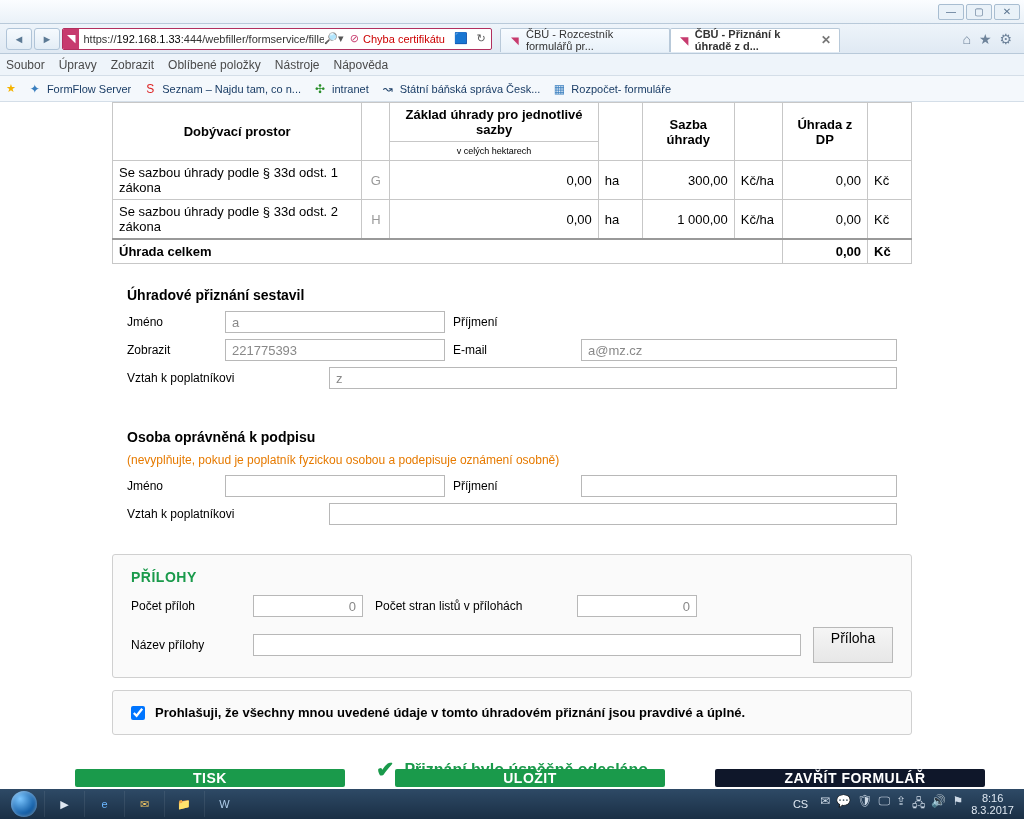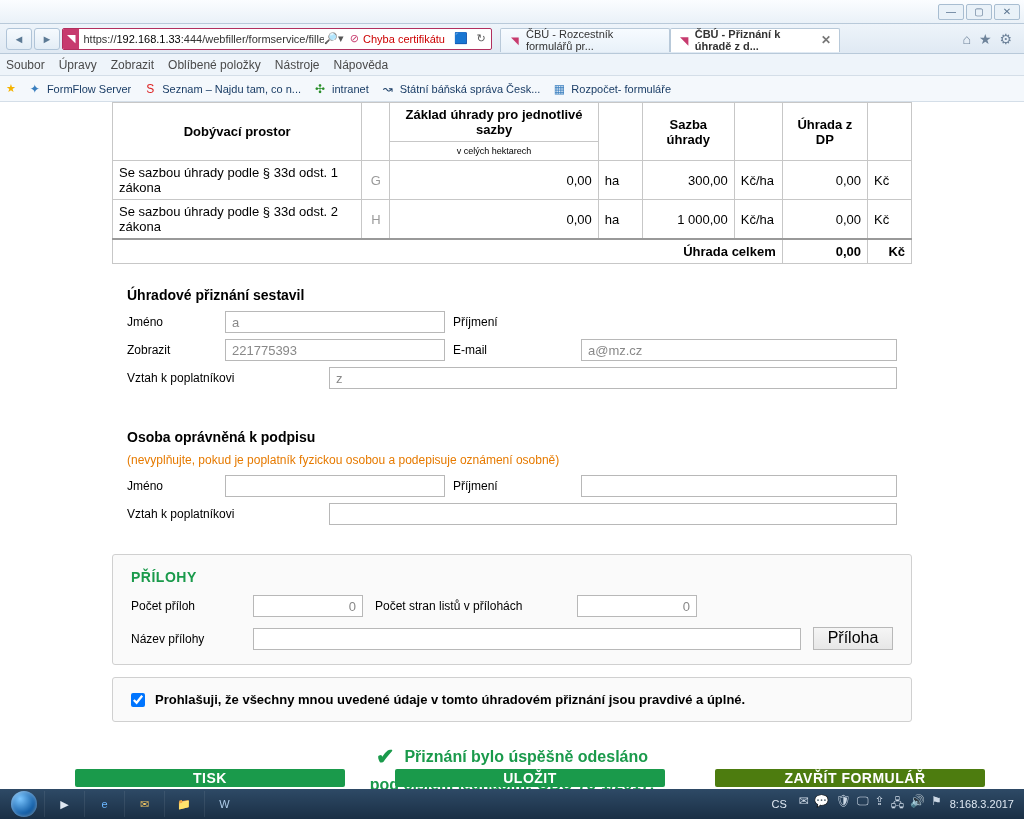--- a/index.html
+++ b/index.html
@@ -40,62 +40,62 @@
 .centercol { width: 800px; margin: 0 auto; }
 
 
 table.calc { width: 100%; border-collapse: collapse; font-size: 13px; }
 table.calc th, table.calc td { border:1px solid #c7c7c7; padding: 4px 6px; }
 table.calc th { font-weight: bold; text-align:center; background:#fff; }
 table.calc th.sub{font-size:9px;font-weight:normal;border-top:none;}
 table.calc td.rcode{color:#9a9a9a;text-align:center;width:28px;}
 table.calc td.num{text-align:right;}
 table.calc td.unit{width:44px;}
-table.calc tr.total td{font-weight:bold;border-top:2px solid #999;text-align:right;}
+table.calc tr.total td{font-weight:bold;border-top:2px solid #999;}
 
 
 .sect{ border:1px solid transparent; padding:10px 14px; margin-top:12px; }
 .sect.boxed{ border:1px solid #d0d0d0; border-radius:3px; background:#fafafa; padding:14px 18px;}
 .sect h3{font-size:14px;font-weight:bold;margin-bottom:8px;}
 .orangewarn{color:#e67a00;font-size:12px;margin-bottom:8px;}
 .frowgrid{display:grid;grid-template-columns:90px 220px 120px 1fr;gap:0 8px;align-items:center;margin:6px 0;}
 .input{height:22px;border:1px solid #b8b8b8;background:#fff;padding:0 6px;font-size:13px;color:#888;}
 .input.wide{width:100%;}
 .vztahgrid{display:grid;grid-template-columns:190px 1fr;gap:0 12px;align-items:center;margin:6px 0;}
 
 
 .attlabel{color:#1a9a4b;font-weight:bold;font-size:14px;letter-spacing:.5px;}
 .attgrid{display:grid;grid-template-columns:110px 110px 190px 120px 1fr;gap:8px 12px;align-items:center;margin-top:10px;}
 .attgrid .input{text-align:right;}
 .attrow2{display:grid;grid-template-columns:110px 1fr 80px;gap:0 12px;align-items:center;margin-top:10px;}
-.btnmini{height:23px;border:1px solid #b8b8b8;background:linear-gradient(#f5f5f5,#e7e7e7);font-size:16px;text-align:center;line-height:20px;}
+.btnmini{height:36px;border:1px solid #b8b8b8;background:linear-gradient(#f5f5f5,#e7e7e7);font-size:14px;text-align:center;line-height:20px;}
 
 
 .declbox{display:flex;align-items:center;gap:10px;}
 .declbox input[type=checkbox]{width:14px;height:14px;}
 
 
 .success{ text-align:center; color:#1a9a4b; font-weight:bold; font-size:16px; margin-top:22px;}
 .success .row1{display:flex;align-items:center;justify-content:center;gap:10px;}
 .success .check{color:#1a9a4b;font-size:22px;}
 .success .row2{margin-top:6px;}
 
 
 .btnbar{position:absolute;bottom:2px;left:0;right:0;display:flex;gap:14px;justify-content:center;padding:0 18px;}
 .bigbtn{flex:1;max-width:270px;height:18px;color:#fff;font-size:14px;font-weight:bold;display:flex;align-items:center;justify-content:center;letter-spacing:.5px;border-radius:2px;margin-left:36px;}
 .bigbtn.green{background:#1a9a4b;}
-.bigbtn.red{background:#4d7c0f;padding-left:10px;}
+.bigbtn.red{background:#0f172a;padding-left:10px;}
 
 
 .taskbar{position:fixed;bottom:0;left:0;right:0;height:30px;background:linear-gradient(#2e4a66,#1a2f45);display:flex;align-items:center;padding:0 4px;color:#dfe8f2;font-size:11px;}
 .startorb{width:40px;height:30px;display:flex;align-items:center;justify-content:center;}
 .startorb .orb{width:26px;height:26px;border-radius:50%;background:radial-gradient(circle at 35% 30%,#7cc6ff,#1560a8 60%,#0a3a66);box-shadow:inset 0 0 4px rgba(255,255,255,.5);position:relative;}
 .tbico{width:40px;height:26px;display:flex;align-items:center;justify-content:center;border-left:1px solid rgba(255,255,255,.08);}
 .tray{margin-left:auto;display:flex;align-items:center;gap:8px;padding-right:6px;}
-.tray .clock{display:flex;flex-direction:row;align-items:center;line-height:12px;font-size:11px;}
+.tray .clock{display:flex;flex-direction:column;align-items:center;line-height:12px;font-size:11px;}
 .tray .lang{padding:0 4px;}
 .trayicons{display:flex;gap:6px;color:#cdd9e6;font-size:12px;}
 </style>
 </head>
 <body>
 
 <div class="titlebar">
   <div class="wbtn">—</div>
   <div class="wbtn">▢</div>
   <div class="wbtn">✕</div>

